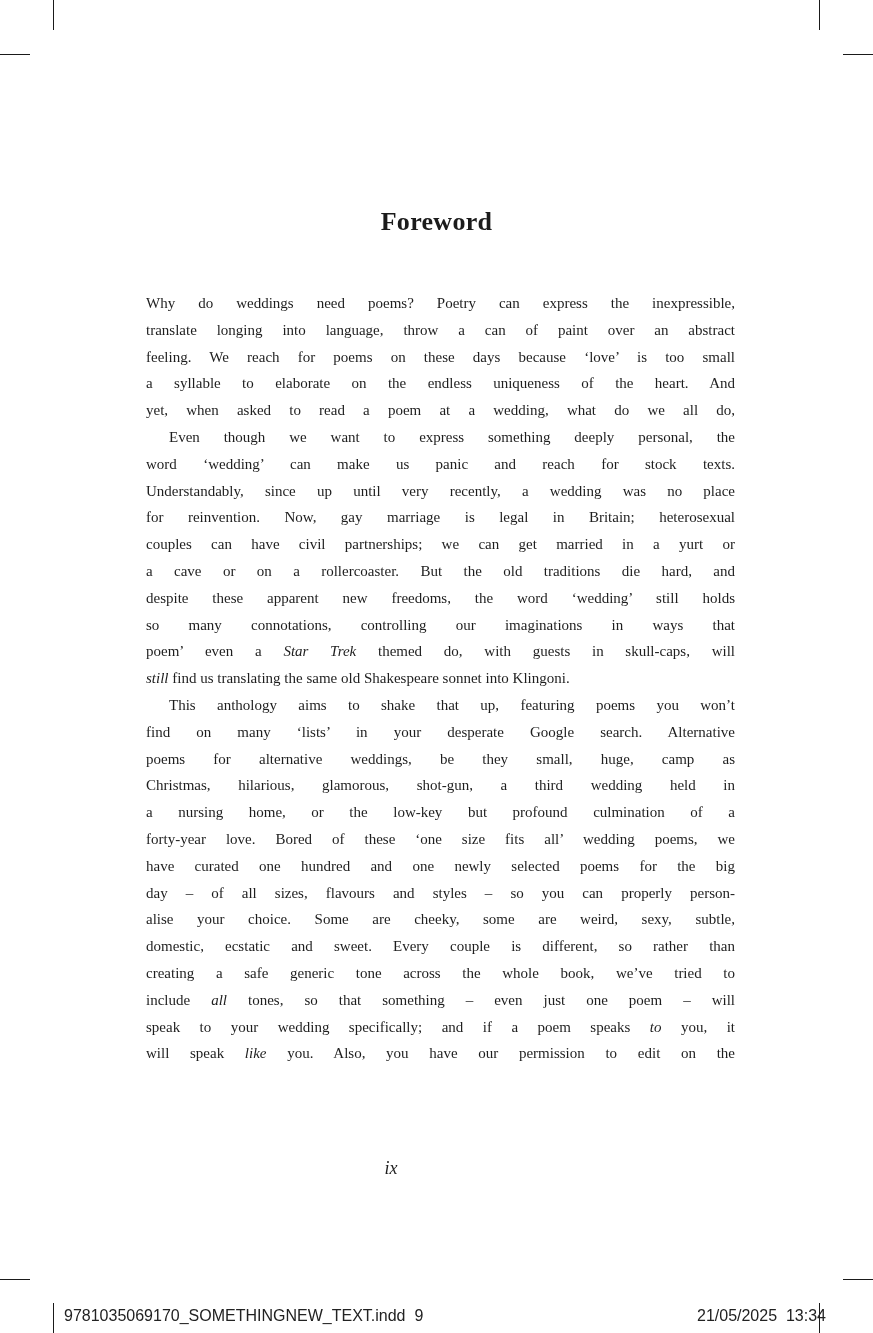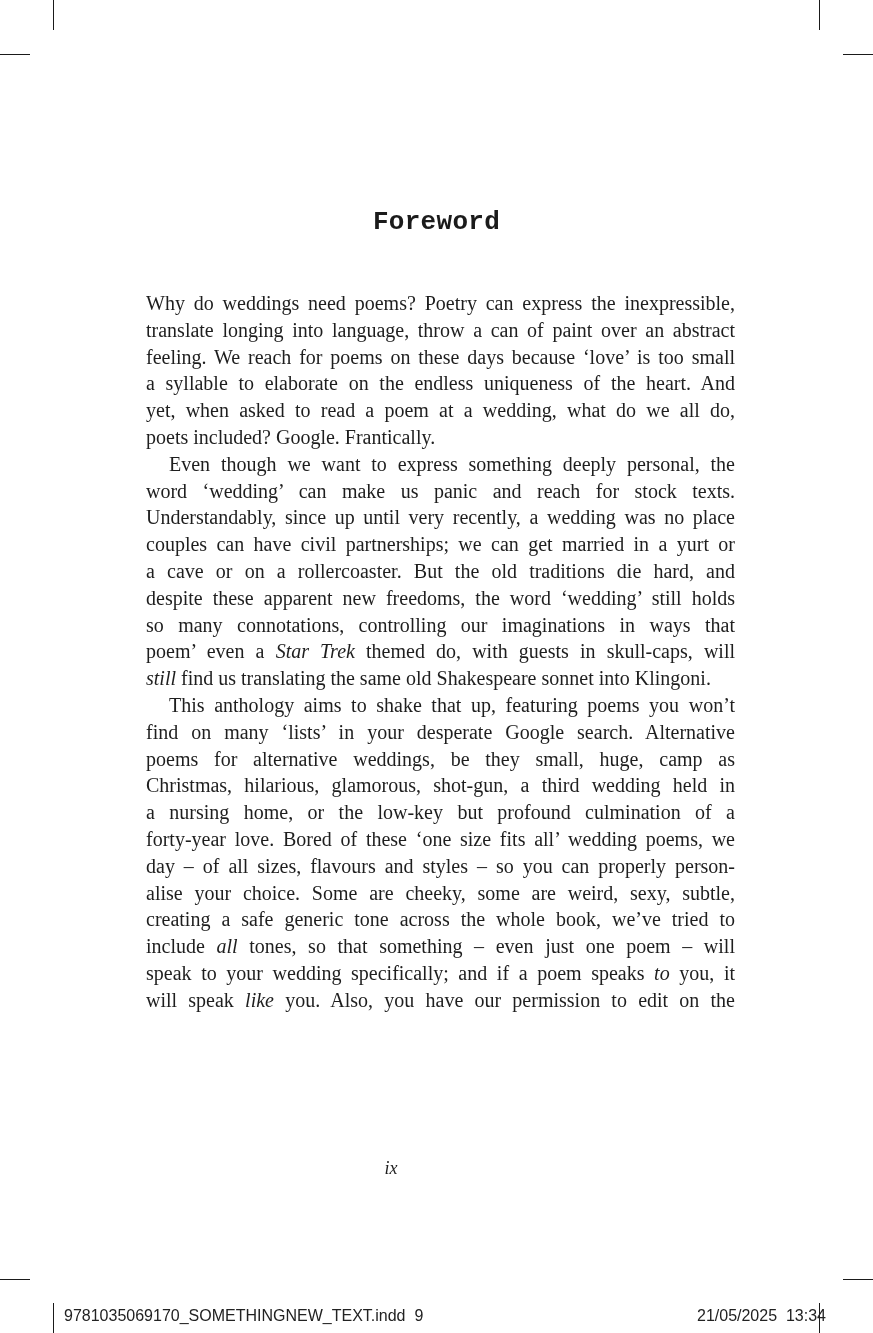--- a/index.html
+++ b/index.html
@@ -2,27 +2,27 @@
 <html><head>
 <meta charset="utf-8">
 <style>
   html, body { margin: 0; padding: 0; background: #ffffff; }
   body { width: 873px; height: 1333px; position: relative; overflow: hidden; }
   .mark { position: absolute; background: #1a1a1a; }
   .mark.v { width: 1px; }
   .mark.h { height: 1px; }
   .title {
     position: absolute; left: 0; width: 873px; top: 207px; text-align: center;
-    font-family: Liberation Mono, monospace;
+    font-family: Liberation Serif, serif;
     font-weight: bold; font-size: 26px; color: #1b1b1b; letter-spacing: 0.3px;
   }
   .body-text {
     position: absolute; left: 146px; top: 290px; width: 589px;
     font-family: "Liberation Serif", "DejaVu Serif", serif;
-    font-size: 20px; color: #1e1e1e;
+    font-size: 15px; color: #1e1e1e;
   }
   .line {
     height: 26.8px; line-height: 26.8px; white-space: nowrap;
     text-align: justify; text-align-last: justify;
   }
   .line.last { text-align-last: left; }
   .line.indent { text-indent: 23px; }
   .line em { }
   .folio {
     position: absolute; left: 0; width: 782px; top: 1158px; text-align: center;
@@ -49,42 +49,44 @@
 
 <h1 class="title" style="margin:0;">Foreword</h1>
 
 <div class="body-text" id="body-text">
     <div>
       <div class="line"><span>Why do weddings need poems? Poetry can express the inexpressible,</span></div>
       <div class="line"><span>translate longing into language, throw a can of paint over an abstract</span></div>
       <div class="line"><span>feeling. We reach for poems on these days because ‘love’ is too small</span></div>
       <div class="line"><span>a syllable to elaborate on the endless uniqueness of the heart. And</span></div>
       <div class="line"><span>yet, when asked to read a poem at a wedding, what do we all do,</span></div>
-      <div class="line last"><span>poets included? Google. Frantically.</span></div>
     </div>
     <div>
       <div class="line indent"><span>Even though we want to express something deeply personal, the</span></div>
       <div class="line"><span>word ‘wedding’ can make us panic and reach for stock texts.</span></div>
       <div class="line"><span>Understandably, since up until very recently, a wedding was no place</span></div>
+      <div class="line"><span>for reinvention. Now, gay marriage is legal in Britain; heterosexual</span></div>
       <div class="line"><span>couples can have civil partnerships; we can get married in a yurt or</span></div>
       <div class="line"><span>a cave or on a rollercoaster. But the old traditions die hard, and</span></div>
       <div class="line"><span>despite these apparent new freedoms, the word ‘wedding’ still holds</span></div>
       <div class="line"><span>so many connotations, controlling our imaginations in ways that</span></div>
       <div class="line"><span>poem’ even a </span><em>Star Trek</em><span> themed do, with guests in skull-caps, will</span></div>
       <div class="line last"><em>still</em><span> find us translating the same old Shakespeare sonnet into Klingoni.</span></div>
     </div>
     <div>
       <div class="line indent"><span>This anthology aims to shake that up, featuring poems you won’t</span></div>
       <div class="line"><span>find on many ‘lists’ in your desperate Google search. Alternative</span></div>
       <div class="line"><span>poems for alternative weddings, be they small, huge, camp as</span></div>
       <div class="line"><span>Christmas, hilarious, glamorous, shot-gun, a third wedding held in</span></div>
       <div class="line"><span>a nursing home, or the low-key but profound culmination of a</span></div>
       <div class="line"><span>forty-year love. Bored of these ‘one size fits all’ wedding poems, we</span></div>
+      <div class="line"><span>have curated one hundred and one newly selected poems for the big</span></div>
       <div class="line"><span>day – of all sizes, flavours and styles – so you can properly person-</span></div>
       <div class="line"><span>alise your choice. Some are cheeky, some are weird, sexy, subtle,</span></div>
+      <div class="line"><span>domestic, ecstatic and sweet. Every couple is different, so rather than</span></div>
       <div class="line"><span>creating a safe generic tone across the whole book, we’ve tried to</span></div>
       <div class="line"><span>include </span><em>all</em><span> tones, so that something – even just one poem – will</span></div>
       <div class="line"><span>speak to your wedding specifically; and if a poem speaks </span><em>to</em><span> you, it</span></div>
       <div class="line"><span>will speak </span><em>like</em><span> you. Also, you have our permission to edit on the</span></div>
     </div>
   </div>
 
 <div class="folio">ix</div>
 
 <div class="slug" style="left:64px;">

